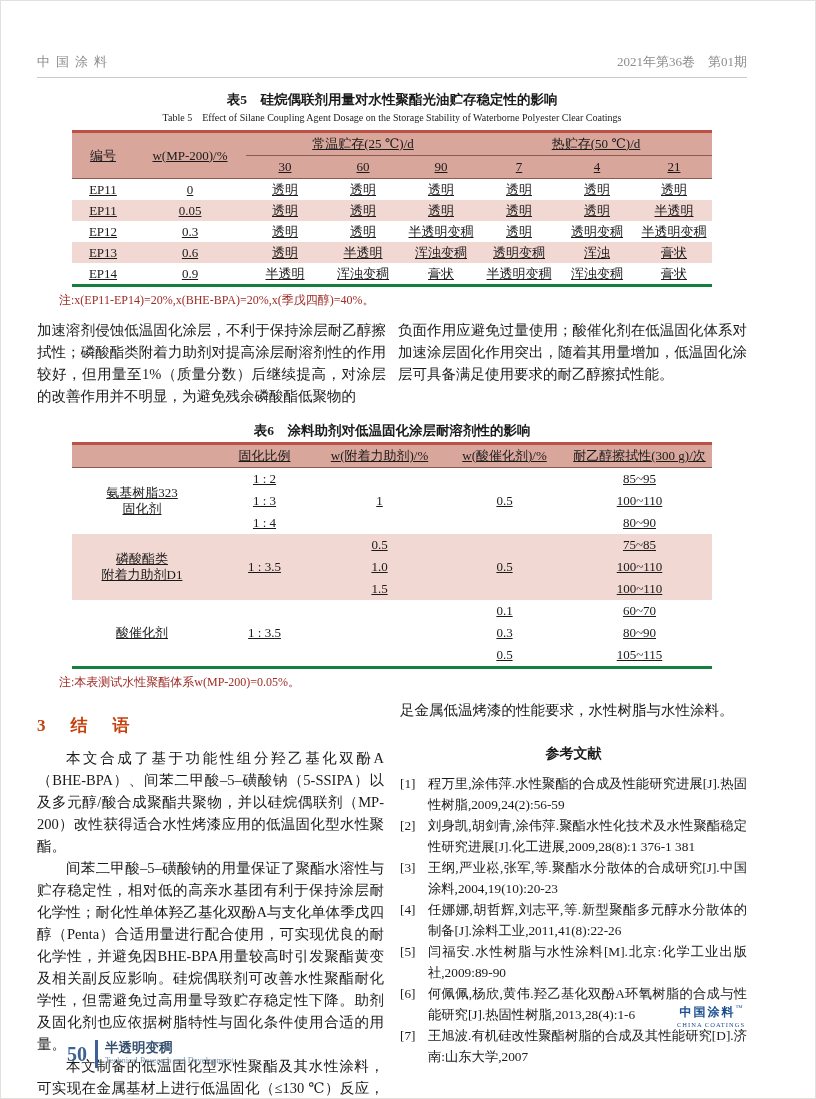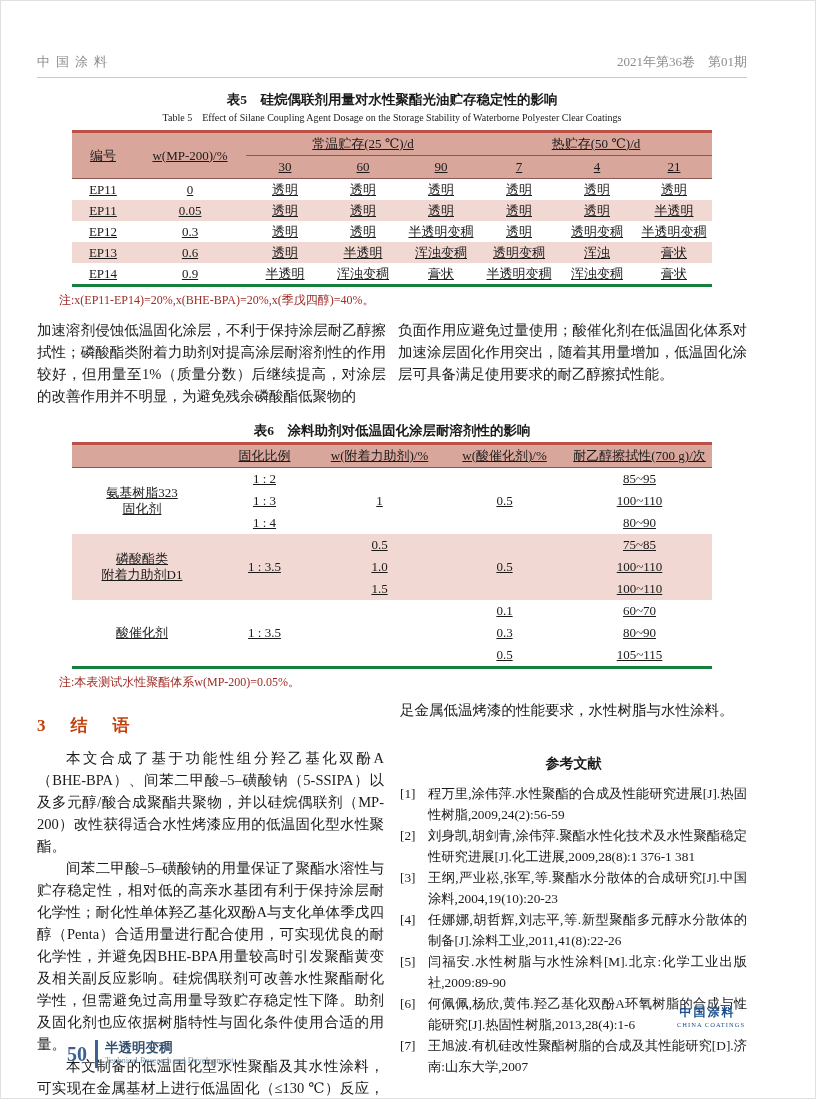--- a/index.html
+++ b/index.html
@@ -31,21 +31,21 @@
   .tbl-note{color:#9e2b25;font-size:12px;margin:5px 0 0 22px;font-family:"Liberation Serif","DejaVu Serif",serif;}
   
   .twocol{display:flex;gap:12px;margin-top:10px;}
   .twocol .col{flex:1;font-size:14.5px;line-height:22px;text-align:justify;}
   .para{margin:0;text-indent:2em;}
   .para.noindent{text-indent:0;}
   
   .sec-heading{color:#c2410c;font-weight:bold;font-size:17px;letter-spacing:4px;margin:16px 0 10px;}
   .bodycols{display:flex;gap:16px;margin-top:8px;}
   .bodycols .col{flex:1;font-size:14.5px;line-height:22px;text-align:justify;}
-  .refs-heading{text-align:center;font-weight:bold;font-size:14px;margin:32px 0 8px;}
+  .refs-heading{text-align:center;font-weight:bold;font-size:14px;margin:22px 0 8px;}
   .ref{position:relative;margin:0;padding-left:28px;font-size:13.3px;line-height:21px;text-align:justify;}
   .refnum{position:absolute;left:0;top:0;}
   
   .pg-footer{position:absolute;left:66px;bottom:30px;display:flex;align-items:center;}
   .pg-num{font-size:20px;color:#3b6292;margin-right:8px;font-weight:bold;}
   .footer-bar{width:3px;height:28px;background:#3b6292;margin-right:7px;}
   .footer-zh{font-size:13.5px;font-weight:bold;color:#33506f;line-height:1.1;}
   .footer-en{font-size:8.5px;color:#7e96ae;line-height:1.4;}
   
   .logo{position:absolute;right:70px;top:995px;text-align:center;color:#1a4e8f;margin-top:6px;}
@@ -166,21 +166,21 @@
         <col style="width:125px">
       <col style="width:125px">
         <col style="width:145px">
     </colgroup>
     <thead>
       <tr>
         <th></th>
         <th>固化比例</th>
         <th>w(附着力助剂)/%</th>
         <th>w(酸催化剂)/%</th>
-        <th>耐乙醇擦拭性(700 g)/次</th>
+        <th>耐乙醇擦拭性(300 g)/次</th>
       </tr>
     </thead>
     <tbody>
         <tr>
           <td rowspan="3" class="rowlabel">氨基树脂323<br>固化剂</td>
           <td>1 : 2</td>
           <td></td>
           <td></td>
           <td>85~95</td>
         </tr>

